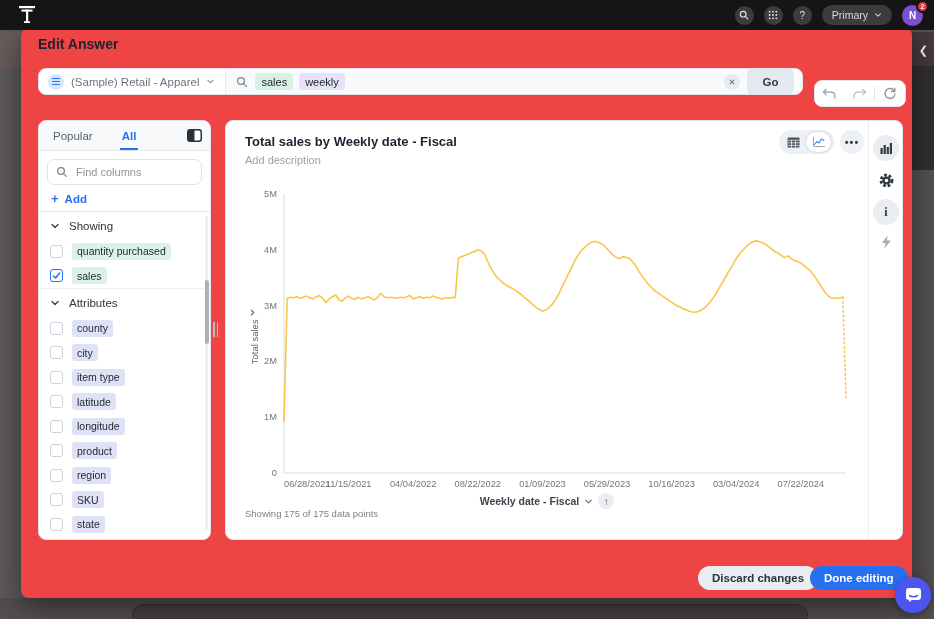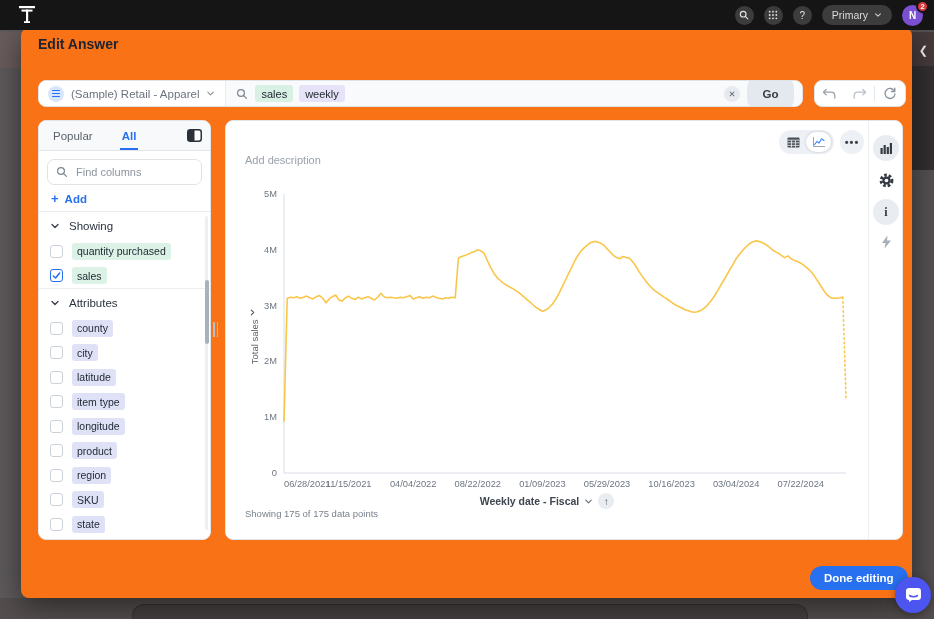--- a/index.html
+++ b/index.html
@@ -30,26 +30,26 @@
     display:flex; align-items:center; justify-content:center; font-size:10px; cursor:pointer; }
   .primary-pill { height:20px; border-radius:10px; background:#3c3c3c; color:#d8dadc; font-size:10.5px;
     padding:0 10px; display:flex; align-items:center; gap:6px; cursor:pointer; }
   .avatar { width:21px; height:21px; border-radius:50%; background:#7a4fd1; color:#fff; font-size:10px;
     font-weight:700; display:flex; align-items:center; justify-content:center; position:relative; cursor:pointer; }
   .badge { position:absolute; top:-5px; right:-6px; min-width:13px; height:13px; padding:0 2px;
     background:#d9383e; border:2px solid #151515; border-radius:8px; color:#fff; font-size:7.5px;
     display:flex; align-items:center; justify-content:center; font-weight:700; }
 
   
-  .modal { position:absolute; left:21px; top:28px; width:891px; height:570px; background:#f97316;
+  .modal { position:absolute; left:21px; top:28px; width:891px; height:570px; background:#ef4444;
     border-radius:8px; box-shadow:0 8px 30px rgba(0,0,0,.5); z-index:4; }
   .modal-title { position:absolute; left:17px; top:8px; font-size:14px; font-weight:700; color:#1d2330; }
 
   
-  .search-wrap { position:absolute; left:17px; top:52px; width:765px; height:27px;
+  .search-wrap { position:absolute; left:17px; top:40px; width:765px; height:27px;
     border:1px solid #dfe3e8; border-radius:8px; display:flex; overflow:hidden; background:#fff; }
   .ds-sec { display:flex; align-items:center; gap:7px; padding:0 10px 0 9px; background:#fff; cursor:pointer; }
   .ds-icon { width:16px; height:16px; border-radius:50%; background:#d8e6fb; display:flex;
     flex-direction:column; align-items:center; justify-content:center; gap:1.5px; }
   .ds-icon i { display:block; width:8px; height:1.5px; background:#2770ef; border-radius:1px; }
   .ds-label { font-size:11.5px; color:#6b737e; white-space:nowrap; }
   .search-sec { flex:1; background:#f8fafb; border-left:1px solid #e7eaee; display:flex;
     align-items:center; gap:7px; padding:0 8px 0 10px; }
   .token { font-size:11px; color:#222a34; padding:2.5px 6px; border-radius:3px; cursor:pointer; }
   .spacer { flex:1; }
@@ -305,25 +305,25 @@
               <div class="col-row">
                 <span class="cb"></span>
                 <span class="chip" style="background: rgb(223, 226, 247);">county</span>
               </div>
               <div class="col-row">
                 <span class="cb"></span>
                 <span class="chip" style="background: rgb(223, 226, 247);">city</span>
               </div>
               <div class="col-row">
                 <span class="cb"></span>
+                <span class="chip" style="background: rgb(223, 226, 247);">item type</span>
+              </div>
+              <div class="col-row">
+                <span class="cb"></span>
                 <span class="chip" style="background: rgb(223, 226, 247);">latitude</span>
-              </div>
-              <div class="col-row">
-                <span class="cb"></span>
-                <span class="chip" style="background: rgb(223, 226, 247);">item type</span>
               </div>
               <div class="col-row">
                 <span class="cb"></span>
                 <span class="chip" style="background: rgb(223, 226, 247);">longitude</span>
               </div>
               <div class="col-row">
                 <span class="cb"></span>
                 <span class="chip" style="background: rgb(223, 226, 247);">product</span>
               </div>
               <div class="col-row">
@@ -343,20 +343,21 @@
         <div class="sb-track"></div>
         <div class="sb-thumb"></div>
       </div>
     </div>
     <div class="resize-handle">
         <i></i>
         <i></i>
       </div>
 
     <div class="card">
+      <div class="card-title">Total sales by Weekly date - Fiscal</div>
       <div class="card-desc">Add description</div>
 
       <div class="seg">
         <span class="seg-btn">
           <svg width="13" height="11" viewBox="0 0 13 11">
               <rect x="0.5" y="0.5" width="12" height="10" rx="1" fill="#4a5158"></rect>
               <g stroke="#edf0f4" stroke-width="0.8">
                 <path d="M0.5 3.2 H12.5"></path>
                 <path d="M0.5 5.8 H12.5"></path>
                 <path d="M0.5 8.4 H12.5"></path>
@@ -434,20 +435,21 @@
       <div class="axis-ctl">
         <span class="lbl">Weekly date - Fiscal</span>
         <svg width="9" height="9" viewBox="0 0 10 10">
             <path d="M2 3.5 L5 6.5 L8 3.5" fill="none" stroke="#6e7680" stroke-width="1.4" stroke-linecap="round" stroke-linejoin="round"></path>
           </svg>
         <span class="sort-btn">↑</span>
       </div>
       <div class="showing">Showing 175 of 175 data points</div>
     </div>
 
+    <button class="btn discard">Discard changes</button>
     <button class="btn done">Done editing</button>
   </div>
 
   <div class="intercom">
     <svg width="17" height="16" viewBox="0 0 17 16">
         <rect x="1" y="1" width="15" height="12" rx="3.2" fill="#fff"></rect>
         <path d="M4.6 8.6 C6 10 11 10 12.4 8.6" fill="none" stroke="#4c55ef" stroke-width="1.5" stroke-linecap="round"></path>
         <path d="M4 12.6 L4 15 L7 12.9 Z" fill="#fff"></path>
       </svg>
   </div>

